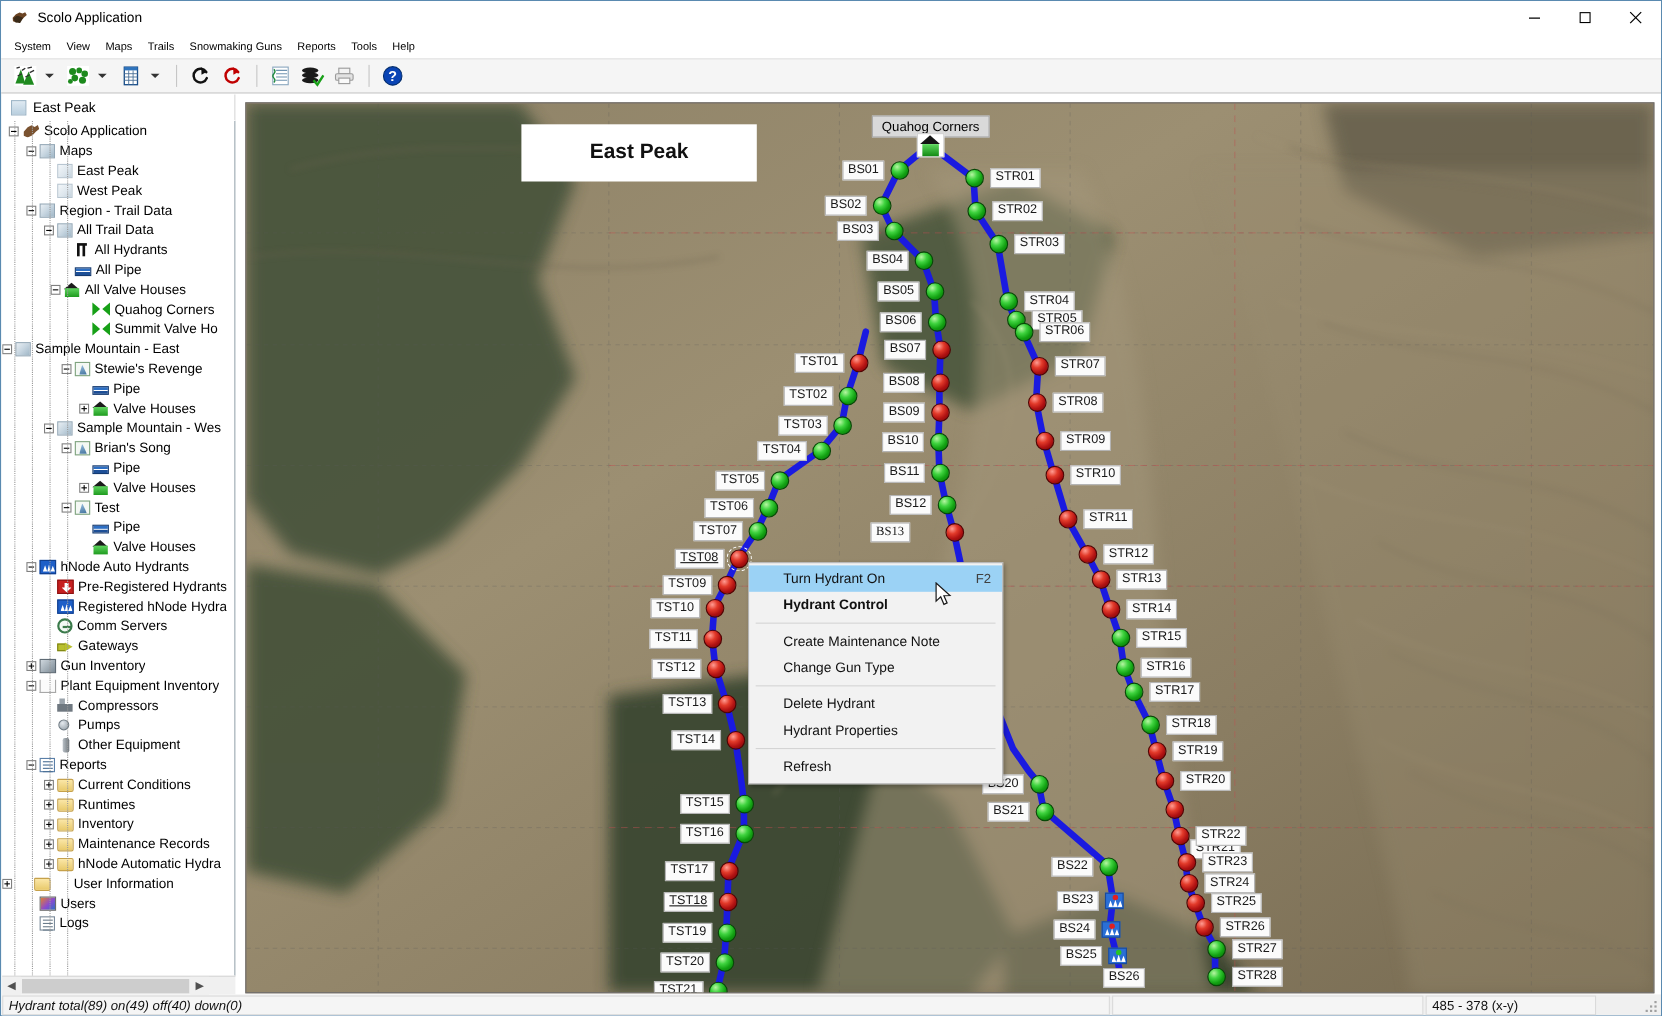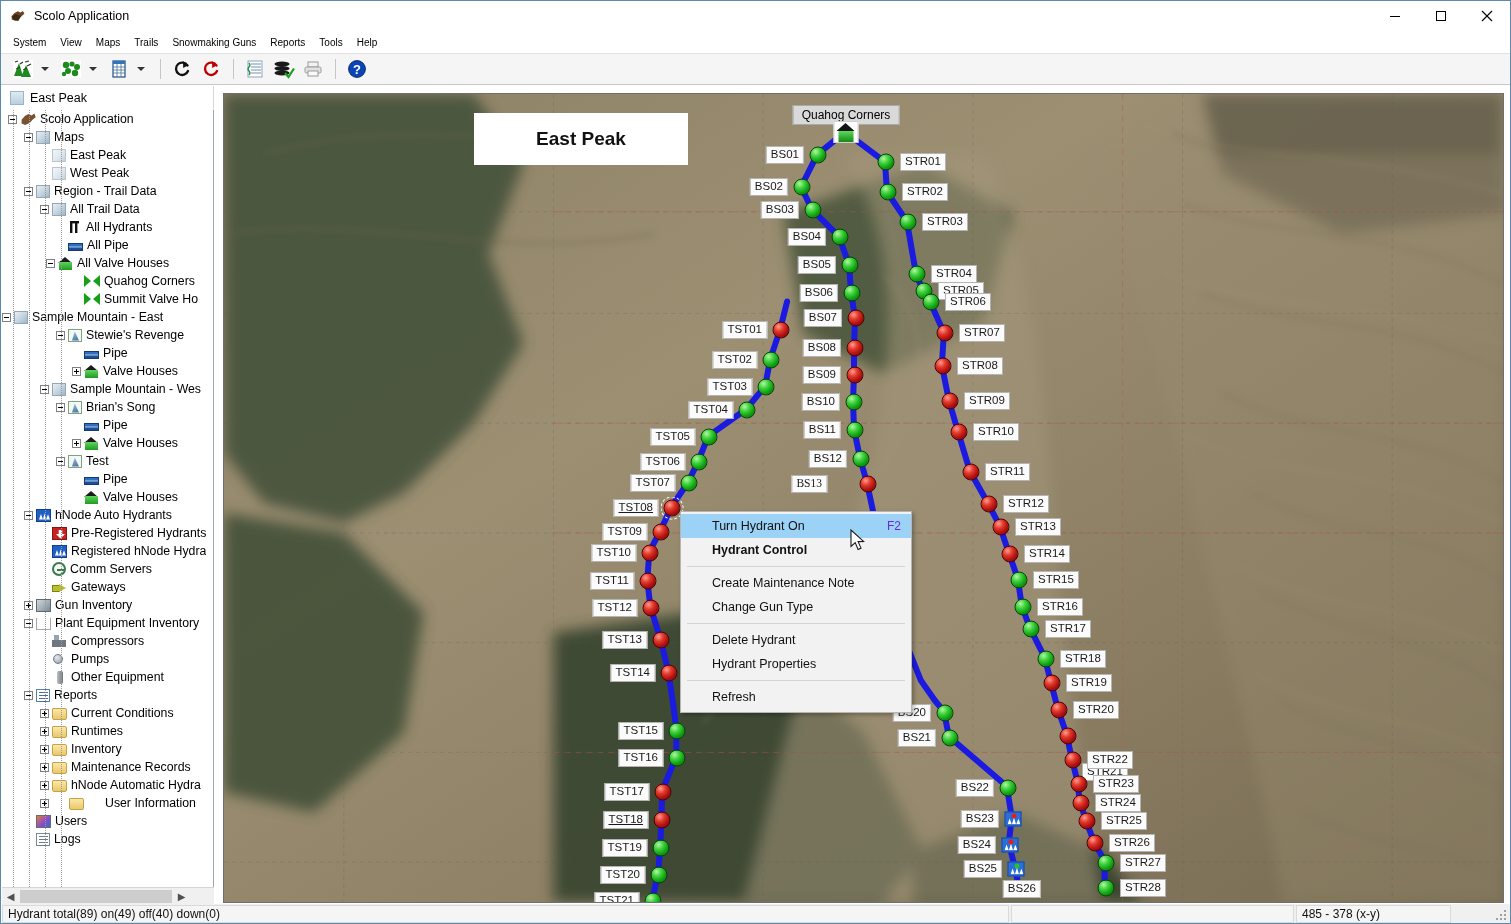--- a/index.html
+++ b/index.html
@@ -252,40 +252,40 @@
     border: 1px solid #b5b5b5;
     box-shadow: 2px 2px 4px rgba(0,0,0,0.28);
     padding: 2px 0 3px 0;
     z-index: 40;
   }
   .ctx-item {
     height: 24px; display: flex; align-items: center;
     font-size: 12.5px; color: #111;
     padding-left: 31px; padding-right: 10px;
   }
-  .ctx-item .accel { margin-left: auto; font-size: 12px; color: #6d28d9; }
+  .ctx-item .accel { margin-left: auto; font-size: 12px; color: #404040; }
   .ctx-item.sel { background: #9bd2f5; }
   .ctx-item.bold { font-weight: bold; }
   .ctx-sep { height: 1px; background: #d4d4d4; margin: 4px 6px 4px 6px; }
 
   #cursor { position: absolute; left: 849px; top: 528px; z-index: 60; }
 
   
   #statusbar {
     position: absolute; left: 1px; top: 903px; width: 1508px; height: 20px;
     background: #f0f0f0;
     display: flex; align-items: center;
   }
   .sb-cell {
     height: 18px; display: flex; align-items: center;
     border: 1px solid #dadada; background: #f5f5f5;
     padding: 0 5px; font-size: 12px; color: #111;
     margin-right: 2px;
   }
-  #sb-main { width: 1007px; }
+  #sb-main { width: 1007px; font-style: italic; }
   #sb-mid { width: 283px; }
   #sb-xy { width: 155px; }
   #sb-grip {
     margin-left: auto; width: 16px; height: 16px; position: relative; margin-right: 2px;
   }
   #sb-grip i { position: absolute; width: 2px; height: 2px; background: #a0a0a0; }
 </style>
 </head>
 <body>
 
@@ -639,21 +639,21 @@
       <div class="tnode" style="padding-left: 38px;">
         <div class="texp plus"></div>
         <div class="ticon ic-folder"></div>
         <div class="tlabel">Maintenance Records</div>
       </div>
       <div class="tnode" style="padding-left: 38px;">
         <div class="texp plus"></div>
         <div class="ticon ic-folder"></div>
         <div class="tlabel">hNode Automatic Hydra</div>
       </div>
-      <div class="tnode" style="padding-left: 38px; gap: 17px;">
+      <div class="tnode" style=" gap: 17px;">
         <div class="texp plus"></div>
         <div class="ticon ic-folder"></div>
         <div class="tlabel">User Information</div>
       </div>
       <div class="tnode" style="padding-left: 22px;">
         <div class="tspacer"></div>
         <div class="ticon ic-users"></div>
         <div class="tlabel">Users</div>
       </div>
       <div class="tnode" style="padding-left: 22px;">

